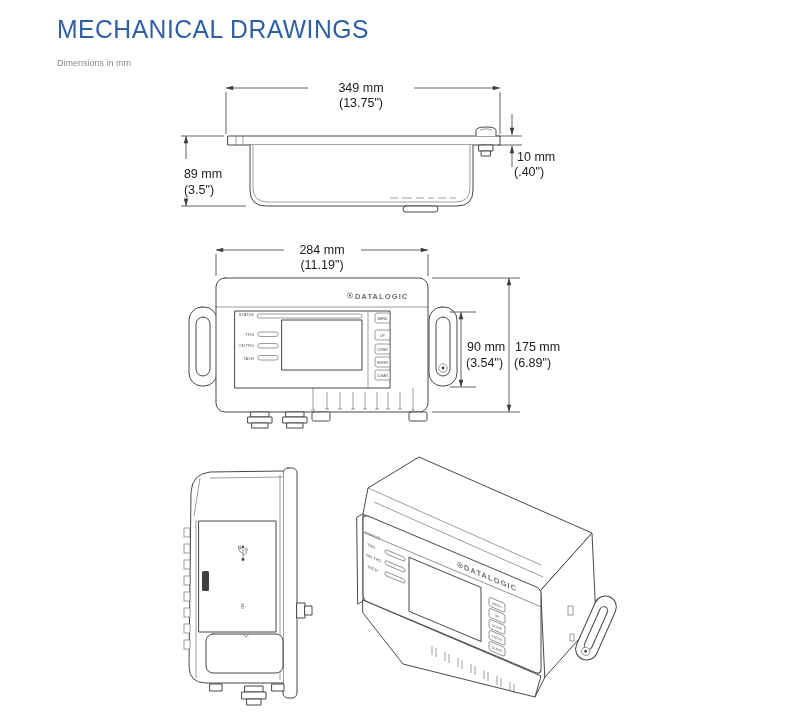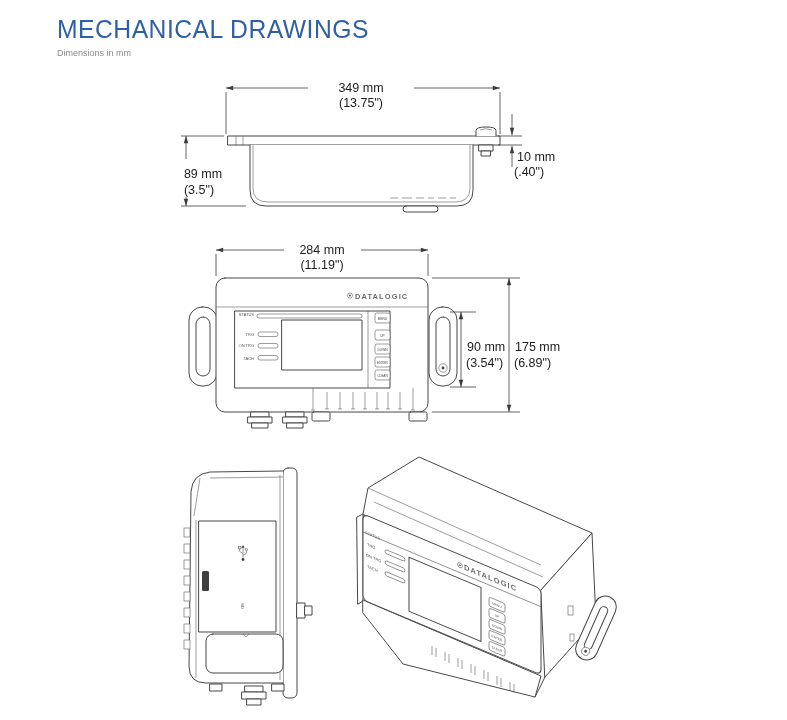--- a/index.html
+++ b/index.html
@@ -1,20 +1,20 @@
 <!DOCTYPE html>
 <html><head>
 <meta charset="utf-8">
 <style>
   html,body{margin:0;padding:0;background:#ffffff;}
   .page{position:relative;width:787px;height:720px;background:#fff;overflow:hidden;
         font-family:"Liberation Sans", sans-serif;border-radius:8px;}
   .title{position:absolute;left:57px;top:14px;font-size:26px;color:#2f5fa5;
          letter-spacing:.5px;transform:scaleX(.95);transform-origin:left top;white-space:nowrap;}
-  .subtitle{position:absolute;left:57px;top:48px;font-size:9px;color:#8b8b8b;}
+  .subtitle{position:absolute;left:57px;top:58px;font-size:9px;color:#8b8b8b;}
   svg{position:absolute;left:0;top:0;}
   .ln{stroke:#474747;fill:none;stroke-width:1;stroke-linejoin:round;stroke-linecap:round;}
   .fw{fill:#ffffff;}
   .thin{stroke:#5a5a5a;stroke-width:.6;}
   .dim{stroke:#3c3c3c;stroke-width:.8;fill:none;}
   .dtxt{font:12.5px "Liberation Sans",sans-serif;fill:#1c1c1c;}
   .tiny{font-size:4px;fill:#555;font-family:"Liberation Sans",sans-serif;}
   .btxt{font-size:3.2px;fill:#444;font-family:"Liberation Sans",sans-serif;text-anchor:middle;}
   .logo{font-size:7.5px;font-weight:bold;letter-spacing:1.1px;fill:#6e6e6e;
         font-family:"Liberation Sans",sans-serif;}

